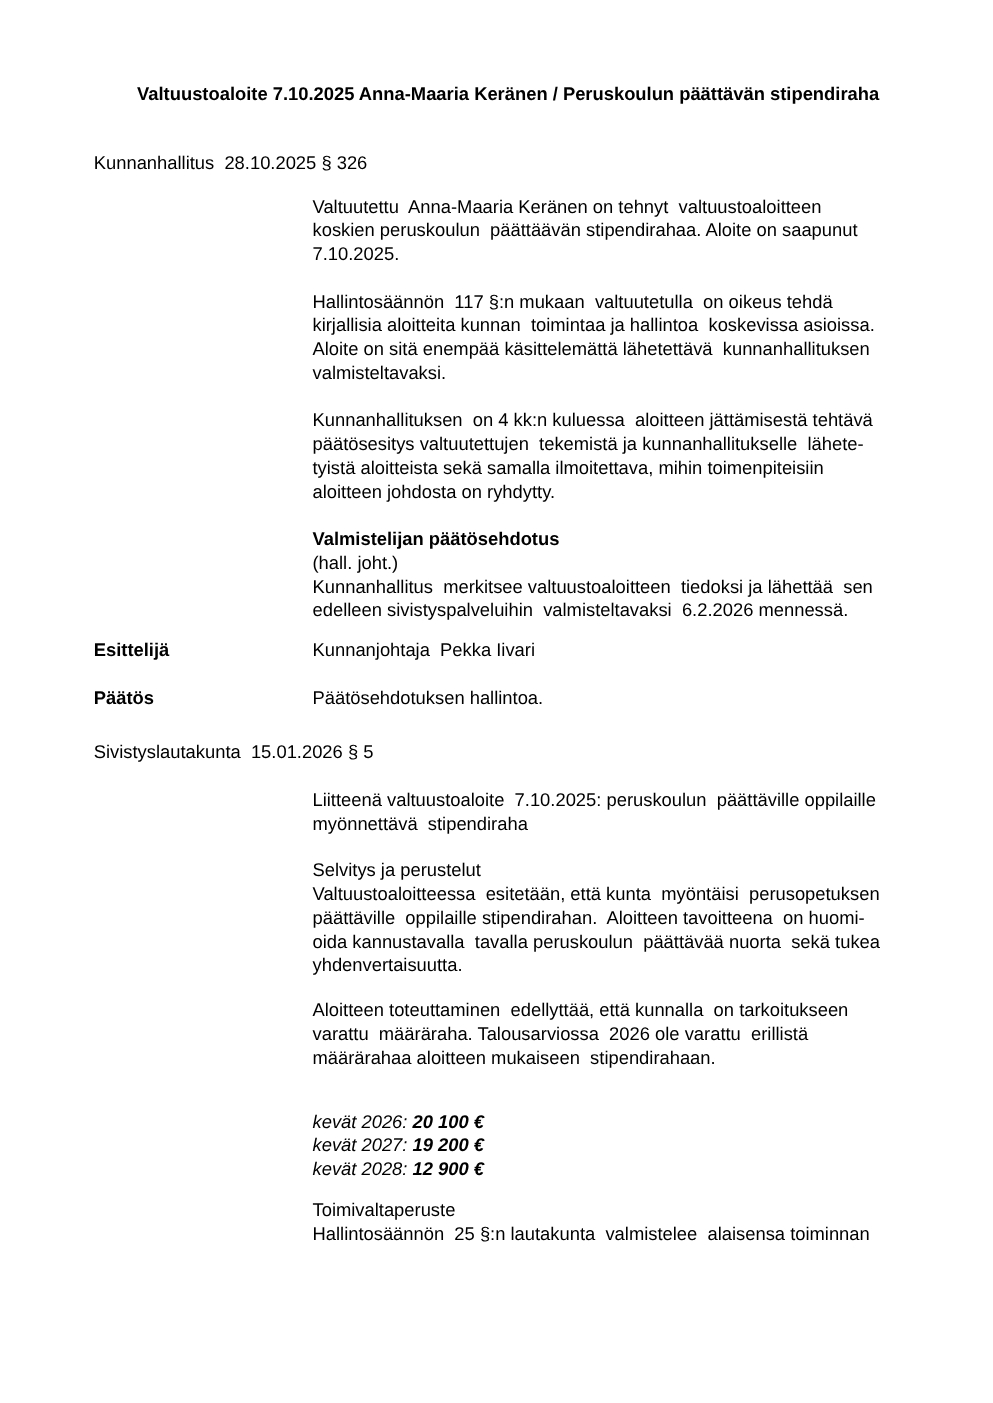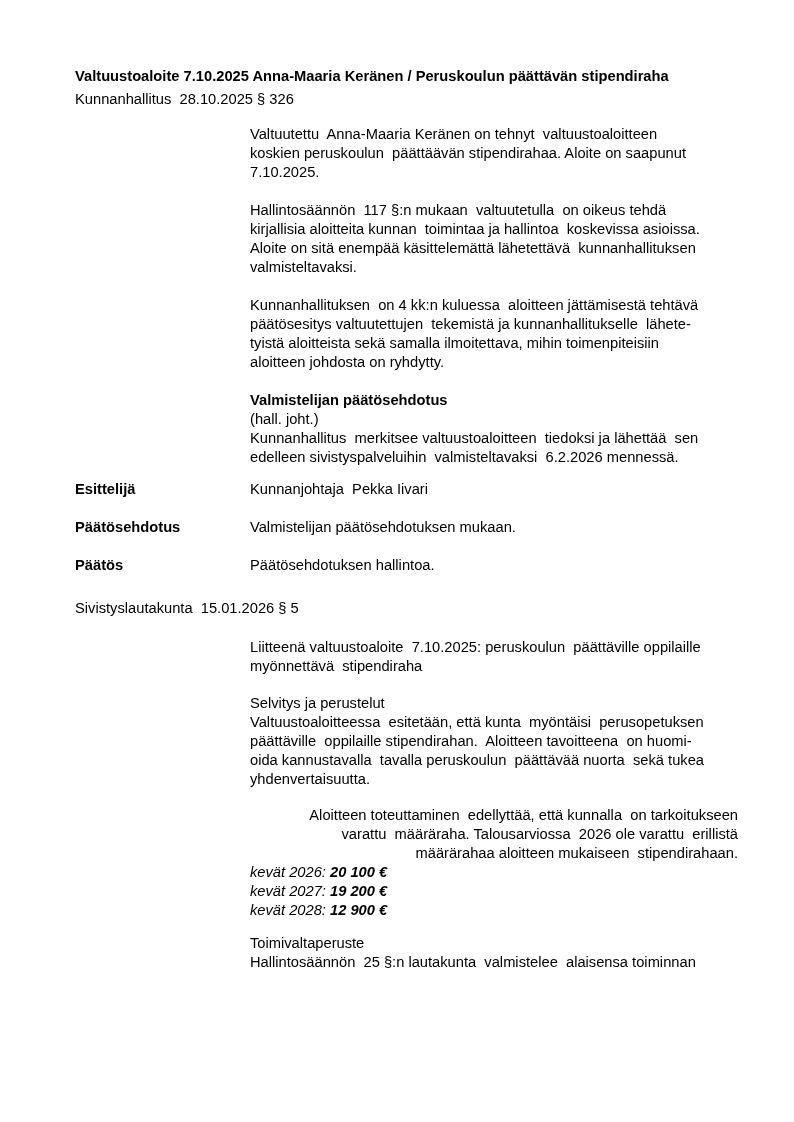--- a/index.html
+++ b/index.html
@@ -12,31 +12,31 @@
     color: #000000;
     font-family: "Liberation Sans", sans-serif;
     font-size: 14.7px;
     line-height: 19px;
     box-sizing: border-box;
     padding: 67px 56px 0 75px;
     overflow: hidden;
   }
   .pre { white-space: pre; }
   .b { font-weight: bold; }
-  .title { font-weight: bold; margin-bottom: 4px; white-space: pre; }
+  .title { font-weight: bold; margin-bottom: 36px; white-space: pre; text-align: center; }
   .kh-heading { margin-bottom: 16px; }
   .indent { margin-left: 175px; }
   .para { margin-bottom: 19px; }
   .proposal { margin-bottom: 13px; }
   .row { display: flex; margin-bottom: 19px; }
   .row .lbl { width: 175px; flex: 0 0 175px; font-weight: bold; }
   .sl-heading { margin-top: 24px; margin-bottom: 20px; }
   .attachment { margin-bottom: 18px; }
   .selvitys { margin-bottom: 17px; }
-  .aloitteen { margin-bottom: 0; text-align: right; }
+  .aloitteen { margin-bottom: 32px; }
   .kustannus { margin-bottom: 20px; }
   .cost-block { margin-bottom: 14px; font-style: italic; }
   .cost-line { white-space: pre; }
 </style>
 </head>
 <body>
 
 <div class="page">
 
   <div class="title">Valtuustoaloite 7.10.2025 Anna-Maaria Keränen / Peruskoulun päättävän stipendiraha</div>
@@ -61,24 +61,20 @@
       <div class="pre">Kunnanhallitus  merkitsee valtuustoaloitteen  tiedoksi ja lähettää  sen
 edelleen sivistyspalveluihin  valmisteltavaksi  6.2.2026 mennessä.</div>
     </div>
   </div>
 
   <div class="row">
     <div class="lbl pre">Esittelijä</div>
     <div class="pre">Kunnanjohtaja  Pekka Iivari</div>
   </div>
 
-  <div class="row">
-    <div class="lbl pre">Päätösehdotus</div>
-    <div class="pre">Valmistelijan päätösehdotuksen mukaan.</div>
-  </div>
 
   <div class="row">
     <div class="lbl pre">Päätös</div>
     <div class="pre">Päätösehdotuksen hallintoa.</div>
   </div>
 
   <div class="sl-heading pre">Sivistyslautakunta  15.01.2026 § 5</div>
 
   <div class="indent">
     <div class="attachment pre">Liitteenä valtuustoaloite  7.10.2025: peruskoulun  päättäville oppilaille

